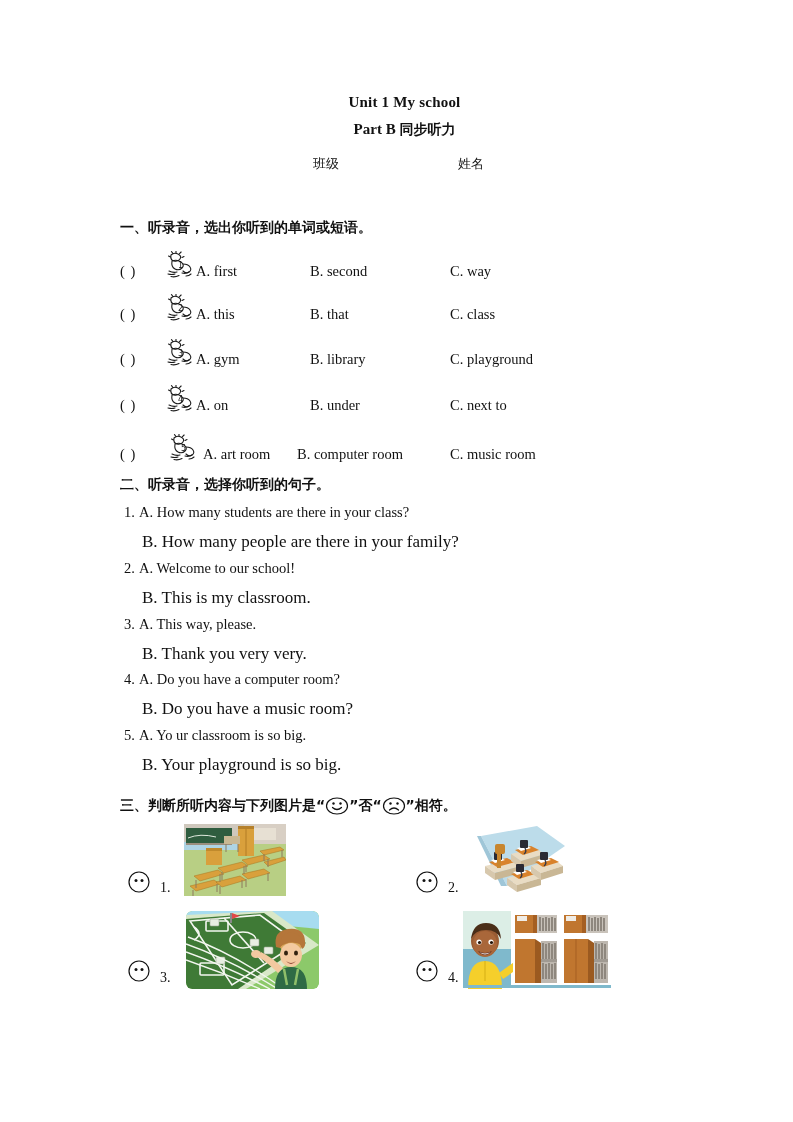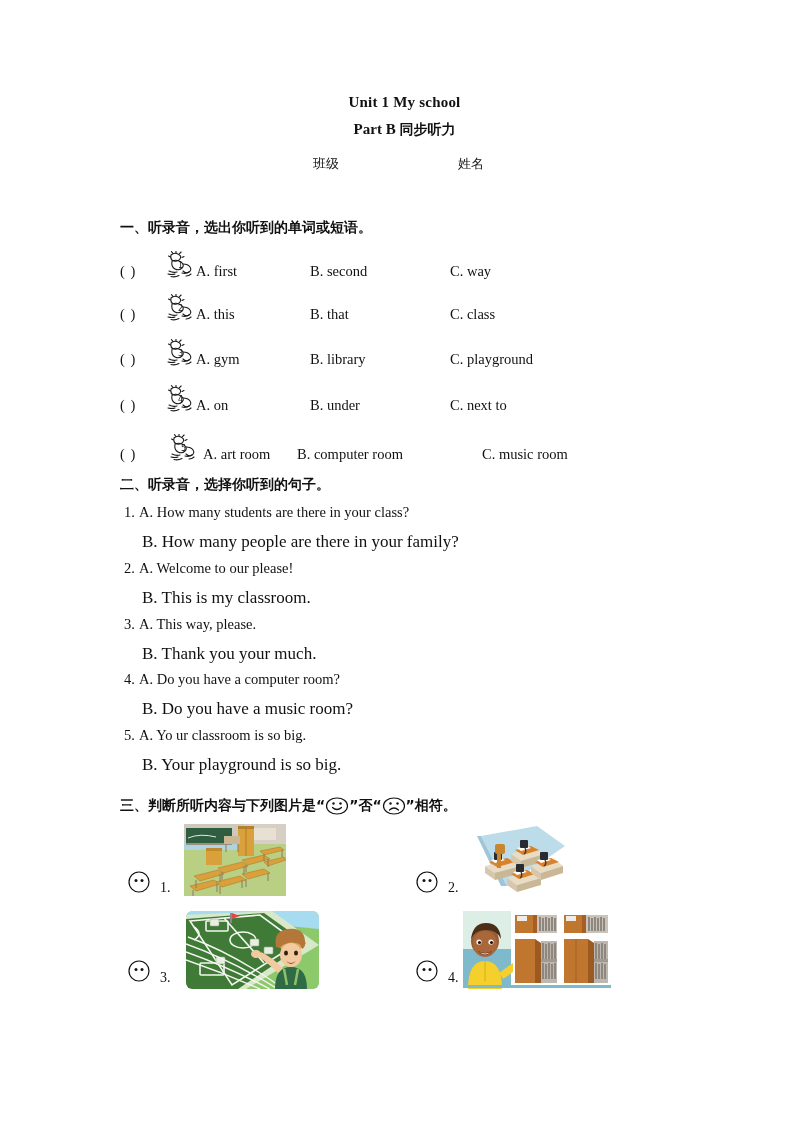--- a/index.html
+++ b/index.html
@@ -247,39 +247,39 @@
           <path d="M7 10 q5 -2 9 1 q4 3 1 6 q-3 3 -7 1 q-4 -2 -3 -8z"></path>
           <path d="M18 13 q5 0 7 3 q2 3 -1 5 q-3 2 -6 -1"></path>
           <path d="M4 20 q4 2 8 1 M3 23 q4 1 7 0 M6 25.5 q4 1 8 -1"></path>
           <path d="M17 22 q4 1 7 -1 M21 25 q3 0 5 -2"></path>
         </g>
         <text x="13" y="17" font-family="DejaVu Sans, sans-serif" font-size="8" fill="#1a1a1a">5</text>
       </svg>
     </span>
     <span class="optA" style="left:83px;">A. art room</span>
     <span class="optB" style="left:177px;">B. computer room</span>
-    <span class="optC" style="left:330px;margin-left:32px;">C. music room</span>
+    <span class="optC" style="left:330px;">C. music room</span>
   </div>
 
   <div class="sec-head" style="top:470px;">二、听录音，选择你听到的句子。</div>
 
   <div class="q2item" style="top:504px;">
     <span class="num">1.</span><span>A. How many students are there in your class?</span>
   </div>
   <div class="q2sub" style="top:532px;">B. How many people are there in your family?</div>
 
   <div class="q2item" style="top:560px;">
-    <span class="num">2.</span><span>A. Welcome to our please!</span>
+    <span class="num">2.</span><span>A. Welcome to our school!</span>
   </div>
   <div class="q2sub" style="top:588px;">B. This is my classroom.</div>
 
   <div class="q2item" style="top:616px;">
     <span class="num">3.</span><span>A. This way, please.</span>
   </div>
-  <div class="q2sub" style="top:644px;">B. Thank you your much.</div>
+  <div class="q2sub" style="top:644px;">B. Thank you very very.</div>
 
   <div class="q2item" style="top:671px;">
     <span class="num">4.</span><span>A. Do you have a  computer room?</span>
   </div>
   <div class="q2sub" style="top:699px;">B. Do you have a music room?</div>
 
   <div class="q2item" style="top:727px;">
     <span class="num">5.</span><span>A. Yo ur classroom is so big.</span>
   </div>
   <div class="q2sub" style="top:755px;">B. Your playground is so big.</div>

